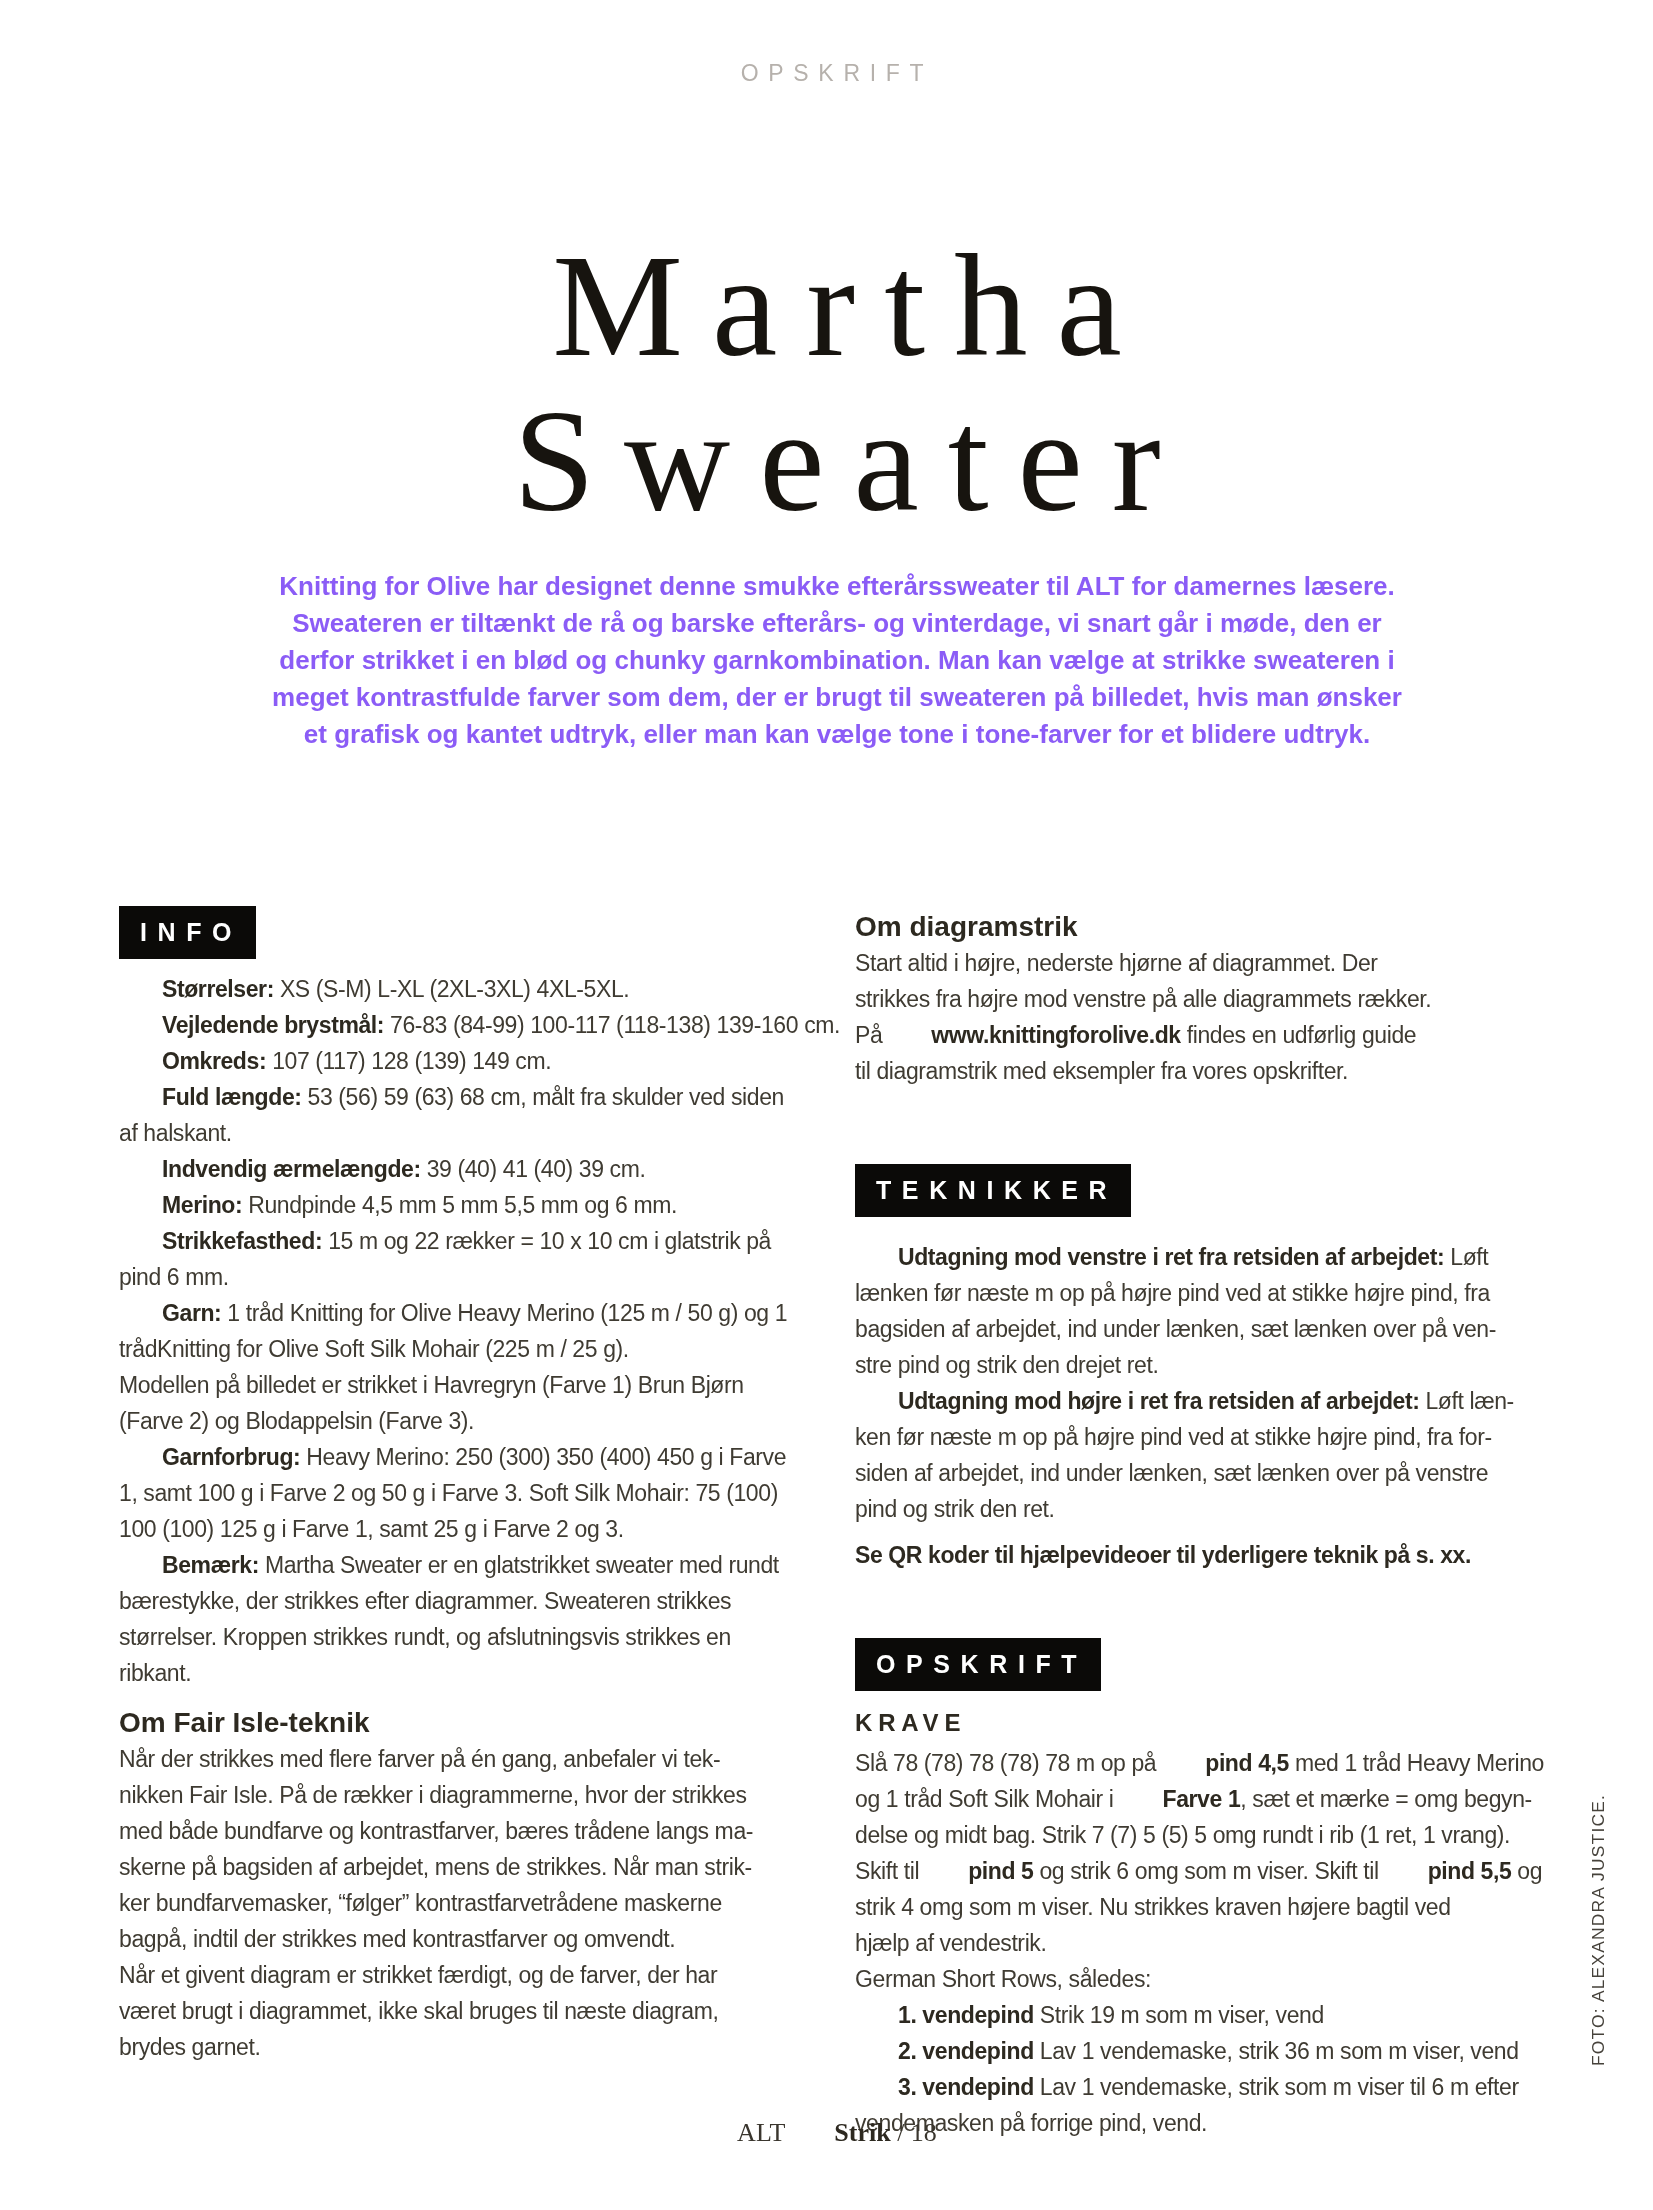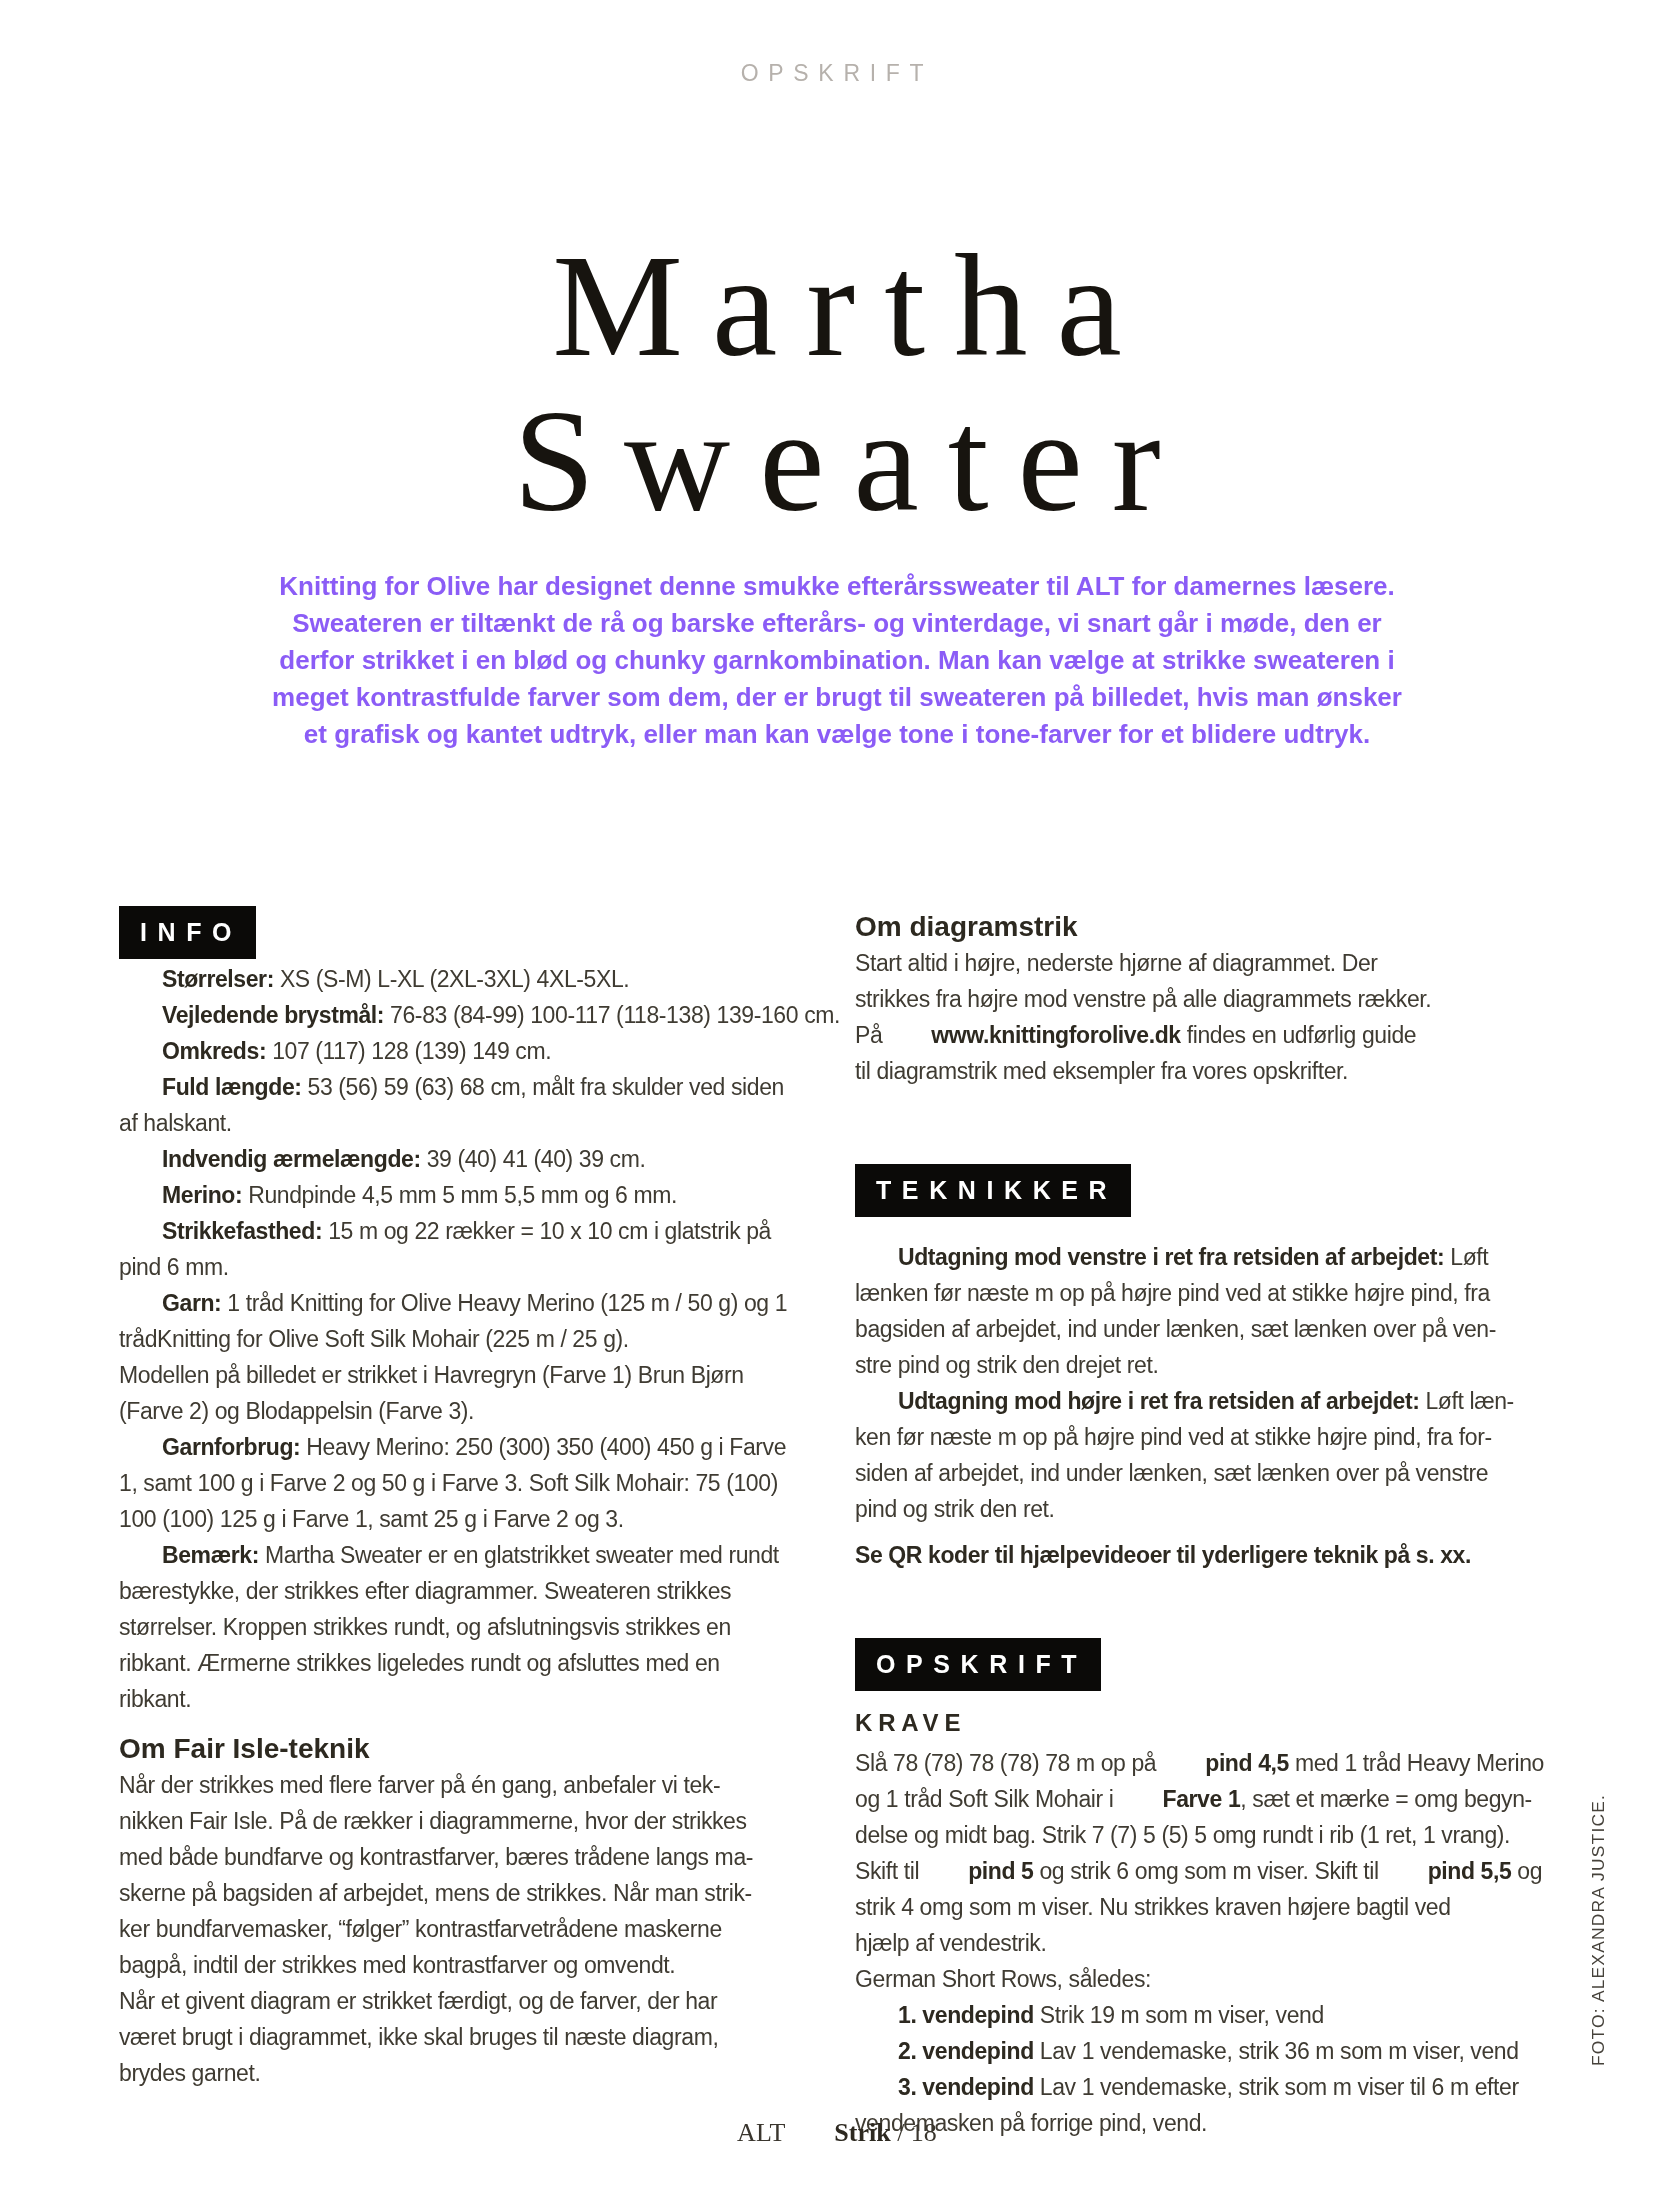--- a/index.html
+++ b/index.html
@@ -18,21 +18,21 @@
          font-size:26px;color:#8b5cf6;font-weight:bold;}
   .intro .tline{line-height:37px;white-space:pre;}
 
   .col{position:absolute;top:906px;}
   .col-left{left:119px;width:695px;}
   .col-right{left:855px;width:701px;top:909px;}
 
   .badge{display:inline-block;background:#0b0a08;color:#ffffff;font-weight:700;
          font-size:25px;letter-spacing:10.6px;line-height:53px;height:53px;
          padding:0 13.5px 0 21px;white-space:pre;}
-  .col-left .badge{margin-bottom:2px;}
+  .col-left .badge{margin-bottom:12px;}
   .badge-teknikker{margin-top:75px;text-align:right;}
   .badge-opskrift{margin-top:65px;}
 
   .body-lines{font-size:23px;letter-spacing:-0.4px;color:#3f3b32;}
   .body-lines .tline{line-height:36px;height:36px;white-space:pre;}
   .seg-bold{font-weight:700;color:#2d2920;margin-left:43px;}
 
   .subhead{font-size:28px;font-weight:700;color:#2d2920;line-height:36px;height:36px;}
   .col-left .subhead{margin-top:13.5px;}
 
@@ -87,21 +87,20 @@
         <div class="tline"><span class="seg-bold">Garn:</span><span> 1 tråd Knitting for Olive Heavy Merino (125 m / 50 g) og 1</span></div>
         <div class="tline"><span>trådKnitting for Olive Soft Silk Mohair (225 m / 25 g).</span></div>
         <div class="tline"><span>Modellen på billedet er strikket i Havregryn (Farve 1) Brun Bjørn</span></div>
         <div class="tline"><span>(Farve 2) og Blodappelsin (Farve 3).</span></div>
         <div class="tline"><span class="seg-bold">Garnforbrug:</span><span> Heavy Merino: 250 (300) 350 (400) 450 g i Farve</span></div>
         <div class="tline"><span>1, samt 100 g i Farve 2 og 50 g i Farve 3. Soft Silk Mohair: 75 (100)</span></div>
         <div class="tline"><span>100 (100) 125 g i Farve 1, samt 25 g i Farve 2 og 3.</span></div>
         <div class="tline"><span class="seg-bold">Bemærk:</span><span> Martha Sweater er en glatstrikket sweater med rundt</span></div>
         <div class="tline"><span>bærestykke, der strikkes efter diagrammer. Sweateren strikkes</span></div>
         <div class="tline"><span>størrelser. Kroppen strikkes rundt, og afslutningsvis strikkes en</span></div>
-        <div class="tline"><span>ribkant. Ærmerne strikkes ligeledes rundt og afsluttes med en</span></div>
         <div class="tline"><span>ribkant.</span></div>
       </div>
     <div class="subhead">Om Fair Isle-teknik</div>
     <div class="body-lines">
         <div class="tline"><span>Når der strikkes med flere farver på én gang, anbefaler vi tek-</span></div>
         <div class="tline"><span>nikken Fair Isle. På de rækker i diagrammerne, hvor der strikkes</span></div>
         <div class="tline"><span>med både bundfarve og kontrastfarver, bæres trådene langs ma-</span></div>
         <div class="tline"><span>skerne på bagsiden af arbejdet, mens de strikkes. Når man strik-</span></div>
         <div class="tline"><span>ker bundfarvemasker, “følger” kontrastfarvetrådene maskerne</span></div>
         <div class="tline"><span>bagpå, indtil der strikkes med kontrastfarver og omvendt.</span></div>

